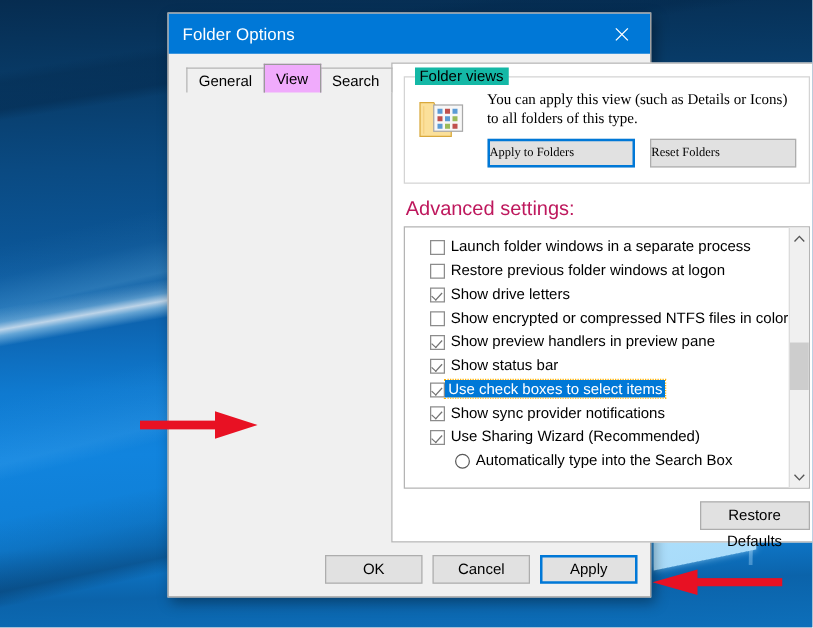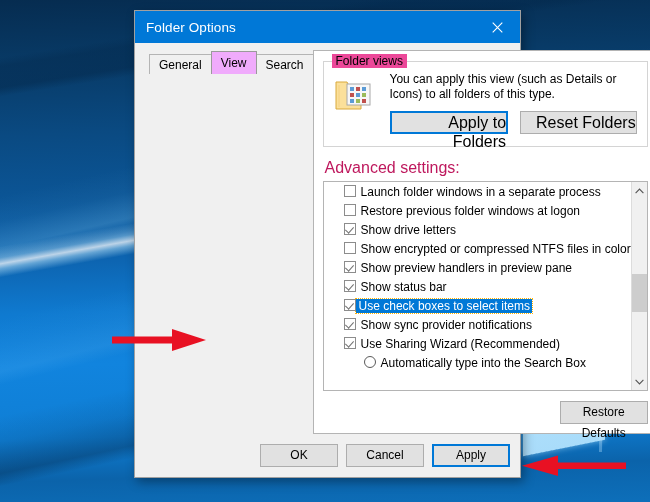--- a/index.html
+++ b/index.html
@@ -161,35 +161,35 @@
 
   
   .groupbox {
     border: 1px solid #d4d4d4;
     padding: 10px 10px 12px 10px;
     position: relative;
     margin-bottom: 12px;
   }
   .group-legend {
     position: absolute; top: -8px; left: 8px;
-    background: #ec4899; padding: 0 4px;
+    background: #14b8a6; padding: 0 4px;
     font-size: 12px; color: #000;
   }
   .fv-row { display: flex; gap: 10px; }
   .folder-icon { width: 46px; flex: 0 0 46px; padding-top: 4px; }
-  .fv-right { flex: 1 1 auto; }
+  .fv-right { flex: 1 1 auto; font-family: Liberation Serif, serif; }
   .fv-text { font-size: 12px; color: #000; line-height: 15px; margin-bottom: 9px; }
   .fv-buttons { display: flex; gap: 12px; }
   .btn {
-    font-size: 16px; color: #000;
+    font-size: 10px; color: #000;
     background: #e1e1e1;
     border: 1px solid #adadad;
     height: 23px;
     line-height: 21px;
-    text-align: right;
+    text-align: left;
     flex: 1 1 0;
   }
   .btn.focus {
     border: 2px solid #0078d7;
     background: #e1e1e1;
     line-height: 19px;
   }
 
   
   .adv-label { font-size: 16px; color: #be185d; margin: 0 0 4px 2px; }
@@ -200,21 +200,21 @@
     display: flex;
     min-height: 0;
     position: relative;
   }
   .listinner {
     flex: 1 1 auto;
     overflow: hidden;
     padding: 3px 0 0 0;
   }
   .li {
-    display: flex; align-items: flex-start;
+    display: flex; align-items: flex-end;
     height: 19px;
     padding-left: 20px;
     font-size: 12px; color: #000;
     white-space: nowrap;
   }
   .li .lbl { padding-left: 5px; }
   .li.selected .lbl {
     background: #0078d7; color: #fff;
     outline: 1px dotted #ffb300;
     outline-offset: 0px;

